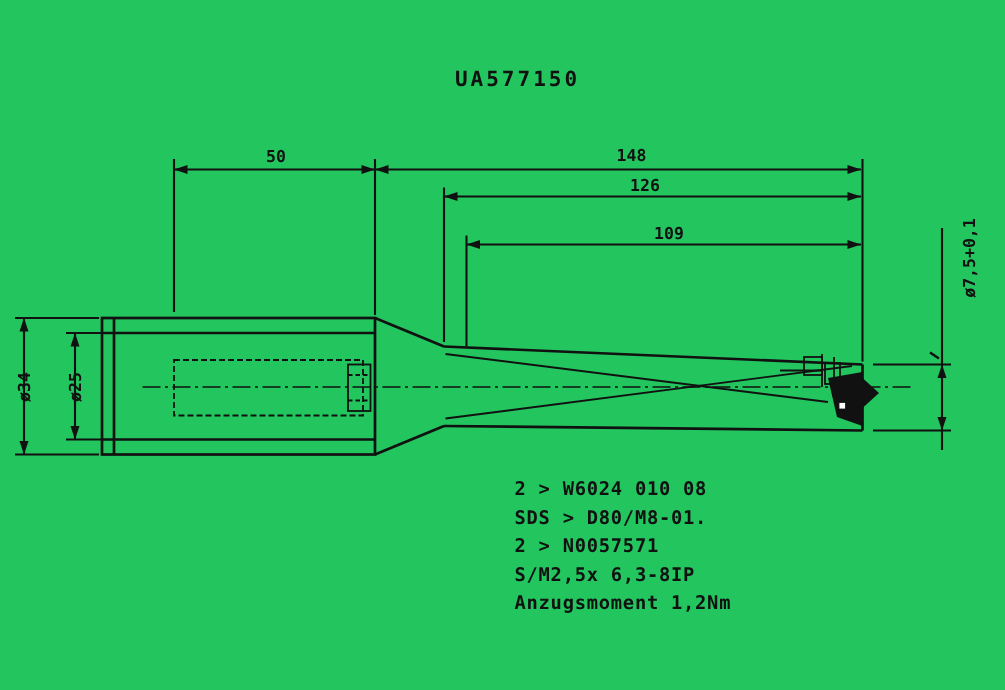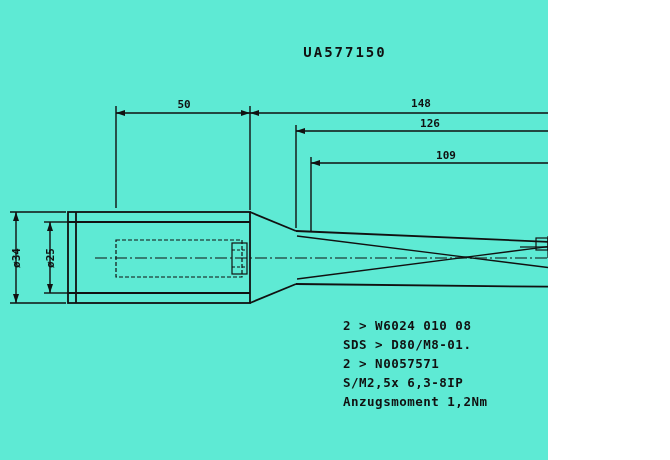--- a/index.html
+++ b/index.html
@@ -1,19 +1,19 @@
 <!DOCTYPE html>
 <html><head>
 <meta charset="utf-8">
 <style>
   html,body{margin:0;padding:0;background:#ffffff;}
   .page{
     position:relative;
-    width:548px;height:460px;
-    background:#5eead4;
+    width:670px;height:460px;
+    background:#22c55e;
     font-family:"DejaVu Sans Mono","Liberation Mono",monospace;
     overflow:hidden;
     text-align:center;
   }
   svg{position:absolute;top:0;left:0;}
   text{
     font-family:"DejaVu Sans Mono","Liberation Mono",monospace;
     font-weight:bold;
     fill:#111111;
   }

